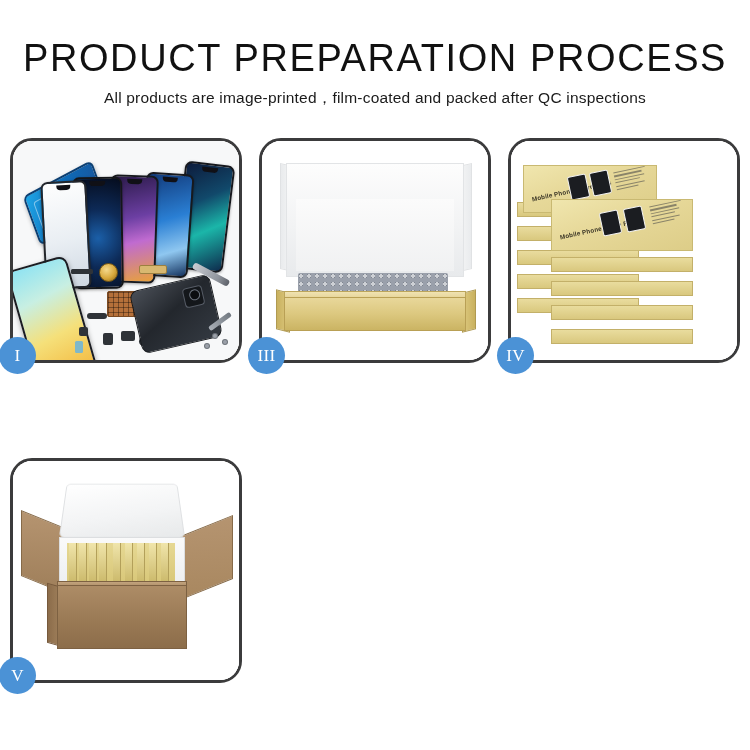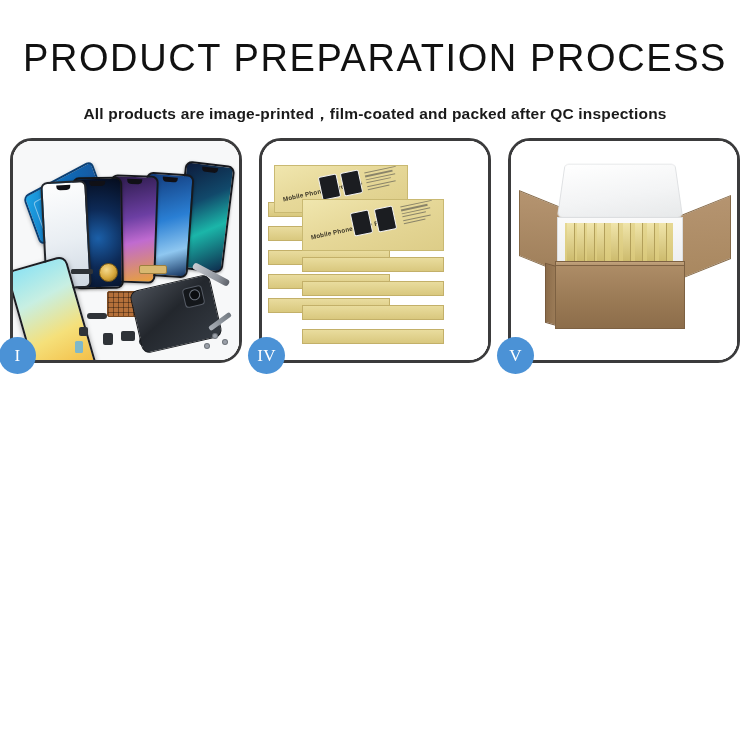--- a/index.html
+++ b/index.html
@@ -23,24 +23,24 @@
     font-weight: 500;
     letter-spacing: 1.6px;
     color: #111111;
     margin-top: 36px;
     line-height: 44px;
     white-space: nowrap;
   }
   .subtitle {
     text-align: center;
     font-size: 15.5px;
-    font-weight: 700;
+    font-weight: 400;
     letter-spacing: 0.2px;
     color: #1a1a1a;
-    margin-top: 24px;
+    margin-top: 8px;
     line-height: 20px;
     white-space: nowrap;
   }
 
   
   .grid {
     position: absolute;
     left: 10px; top: 138px;
     width: 730px; height: 540px;
     display: grid;
@@ -461,20 +461,35 @@
         <div class="pencil"></div>
         <div class="screwdriver"></div>
         <div class="screw" style="right:22px;bottom:22px;"></div>
         <div class="screw" style="right:12px;bottom:16px;"></div>
         <div class="screw" style="right:30px;bottom:12px;"></div>
       </div>
       <div class="badge">I</div>
     </div>
 
 
+    <div class="panel">
+      <div class="panel-inner">
+        <div class="p3-bg"></div>
+        <div class="b3-lid-flapL"></div>
+        <div class="b3-lid-flapR"></div>
+        <div class="b3-lid"></div>
+        <div class="b3-foam"></div>
+        <div class="b3-bubbles"></div>
+        <div class="b3-tray-sideL"></div>
+        <div class="b3-tray-sideR"></div>
+        <div class="b3-tray-rim"></div>
+        <div class="b3-tray-front"></div>
+      </div>
+      <div class="badge">III</div>
+    </div>
 
     <div class="panel">
       <div class="panel-inner">
         <div class="p4-bg"></div>
         <div class="stack">
 
           <div class="bx" style="left:0px;top:34px;width:120px;height:24px;">
             <div class="bx-front" style="top:11px;"></div>
           </div>
           <div class="bx" style="left:0px;top:58px;width:120px;height:24px;">

